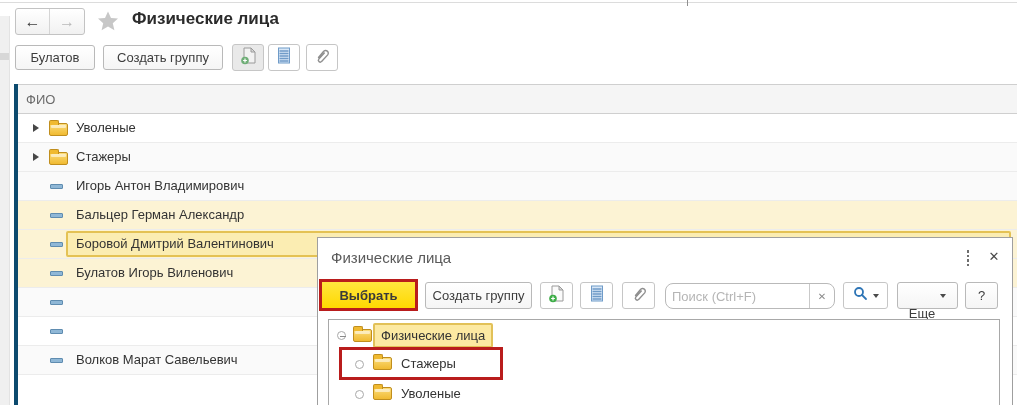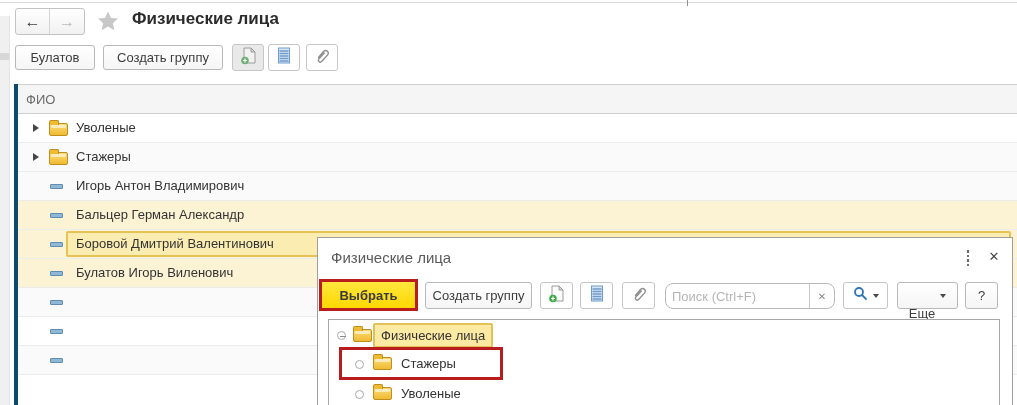--- a/index.html
+++ b/index.html
@@ -149,20 +149,21 @@
       <span class="lbl">Булатов Игорь Виленович</span>
     </div>
     <div class="trow stripe">
       <span class="dash"></span>
     </div>
     <div class="trow">
       <span class="dash"></span>
     </div>
     <div class="trow stripe">
       <span class="dash"></span>
+      <span class="lbl">Волков Марат Савельевич</span>
     </div>
   </div>
 
   <div class="dialog dlg">
     <div class="dlg-title">Физические лица</div>
     <div class="dots-btn">
         <i></i>
         <i></i>
         <i></i>
         <i></i>

